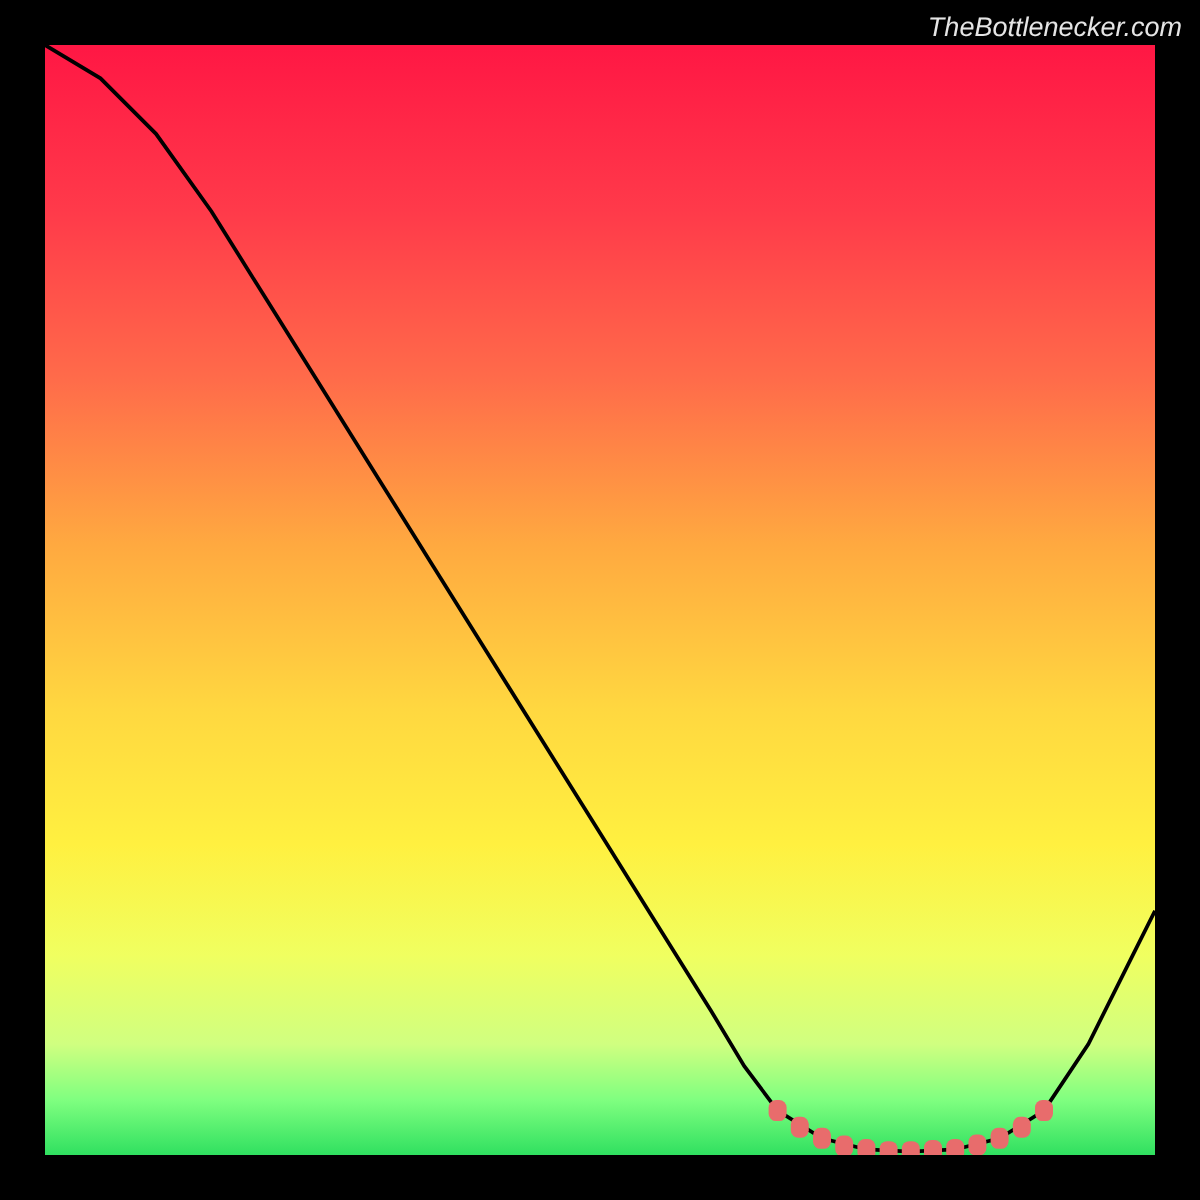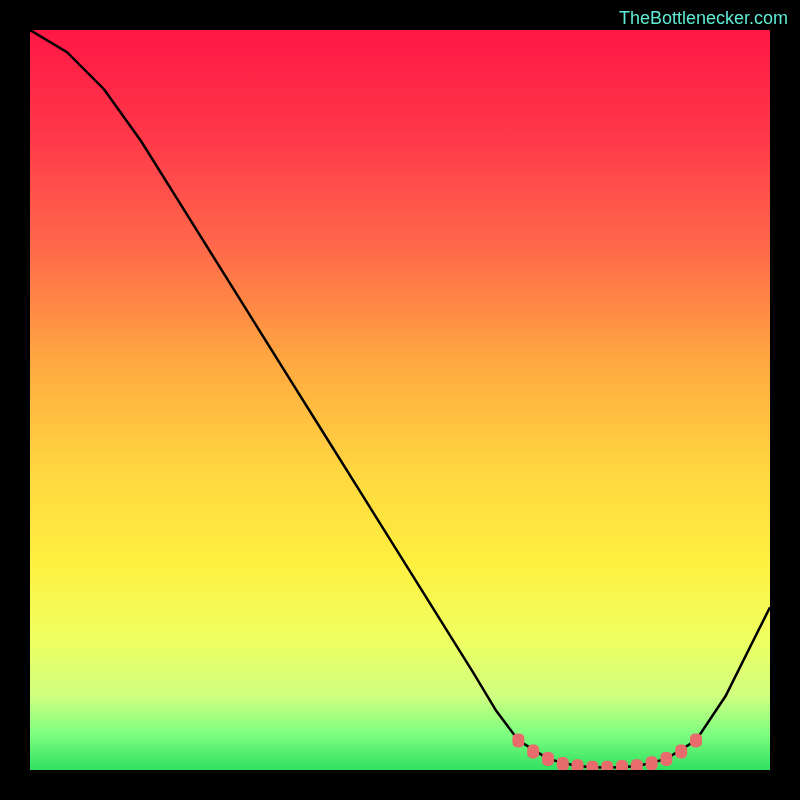--- a/index.html
+++ b/index.html
@@ -16,24 +16,25 @@
     }
     .container {
       width: 800px;
       height: 800px;
       position: relative;
     }
     .watermark {
       position: absolute;
       top: 8px;
       right: 12px;
-      color: #5eead4;
+      color: #e5e5e5;
       font-size: 18px;
       font-weight: normal;
       z-index: 100;
+      font-style: italic;
     }
     .chart-area {
       position: absolute;
       top: 30px;
       left: 30px;
       width: 740px;
       height: 740px;
     }
     svg {
       display: block;

